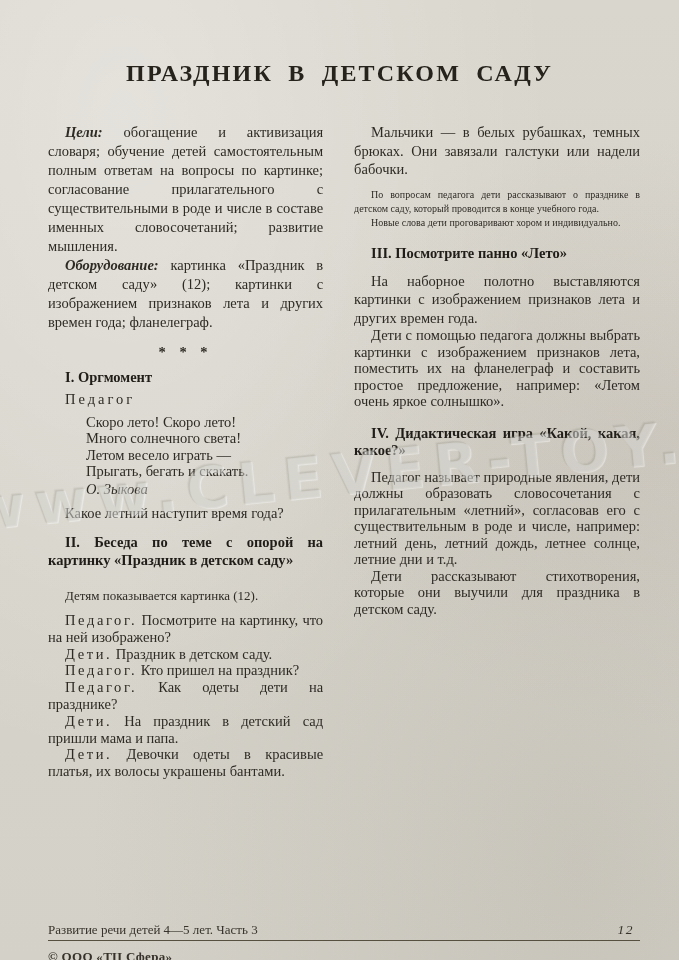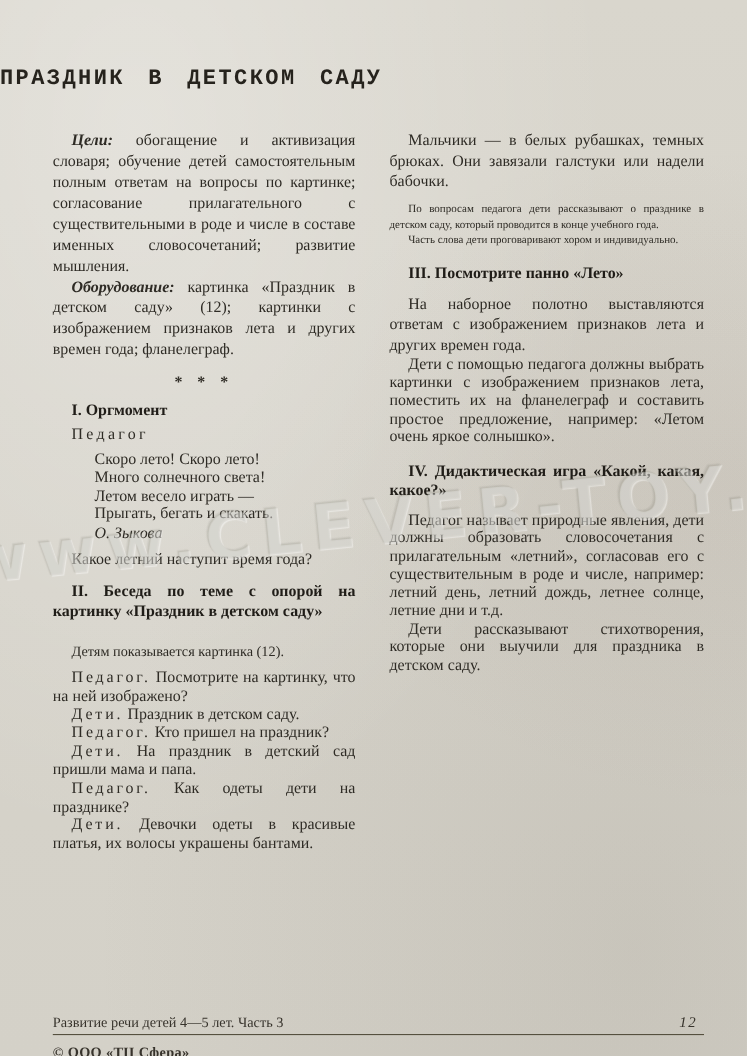--- a/index.html
+++ b/index.html
@@ -29,26 +29,26 @@
     font-weight:bold;
     font-size:58px;
     letter-spacing:9px;
     white-space:nowrap;
     color:rgba(110,104,92,0.10);
     text-shadow:1px 1px 1px rgba(255,255,255,0.45), -1px -1px 1px rgba(90,85,75,0.10);
     pointer-events:none;
   }
   .page-title{
     margin-top:60px;
-    font-size:20px;
+    text-align:center;
+    font-size:24px;
     font-weight:bold;
     letter-spacing:2.2px;
     word-spacing:7px;
     color:#26231d;
-    font-family:Liberation Mono, monospace;
   }
   .columns{
     display:flex;
     margin:36px 39px 0 48px;
     gap:31px;
   }
   .col{ font-size:14.5px; line-height:19px; text-align:justify; hyphens:auto; }
   .col-left{ width:280px; }
   .col-right{ width:291px; }
   .col p{ text-indent:17px; }
@@ -138,37 +138,37 @@
       <p class="question">Какое летний наступит время года?</p>
 
       <p class="heading h2-sec">II. Беседа по теме с опорой на картинку «Праздник в детском саду»</p>
 
       <p class="note">Детям показывается картинка (12).</p>
 
       <div class="dialog">
         <p><span class="speaker">Педагог.</span> <span>Посмотрите на картинку, что на ней изображено?</span></p>
         <p><span class="speaker">Дети.</span> <span>Праздник в детском саду.</span></p>
         <p><span class="speaker">Педагог.</span> <span>Кто пришел на праздник?</span></p>
+        <p><span class="speaker">Педагог.</span> <span>Как одеты дети на празднике?</span></p>
         <p><span class="speaker">Дети.</span> <span>На праздник в детский сад пришли мама и папа.</span></p>
-        <p><span class="speaker">Педагог.</span> <span>Как одеты дети на празднике?</span></p>
         <p><span class="speaker">Дети.</span> <span>Девочки одеты в красивые платья, их волосы украшены бантами.</span></p>
       </div>
 
     </div>
 
     <div class="col col-right">
 
       <p class="rc-para">Мальчики — в белых рубашках, темных брюках. Они завязали галстуки или надели бабочки.</p>
 
       <p class="rc-note rc-note-first">По вопросам педагога дети рассказывают о празднике в детском саду, который проводится в конце учебного года.</p>
-      <p class="rc-note">Часть слова дети проговаривают хором и индивидуально.</p>
+      <p class="rc-note">Новые слова дети проговаривают хором и индивидуально.</p>
 
       <p class="heading rc-h">III. Посмотрите панно «Лето»</p>
 
-      <p class="rc-para">На наборное полотно выставляются ответам с изображением признаков лета и других времен года.</p>
+      <p class="rc-para">На наборное полотно выставляются картинки с изображением признаков лета и других времен года.</p>
       <p class="rc-tight">Дети с помощью педагога должны выбрать картинки с изображением признаков лета, поместить их на фланелеграф и составить простое предложение, например: «Летом очень яркое солнышко».</p>
 
       <p class="heading rc-h">IV. Дидактическая игра «Какой, какая, какое?»</p>
 
       <p class="rc-tight">Педагог называет природные явления, дети должны образовать словосочетания с прилагательным «летний», согласовав его с существительным в роде и числе, например: летний день, летний дождь, летнее солнце, летние дни и т.д.</p>
 
 
       <p class="rc-tight">Дети рассказывают стихотворения, которые они выучили для праздника в детском саду.</p>
 
     </div>

